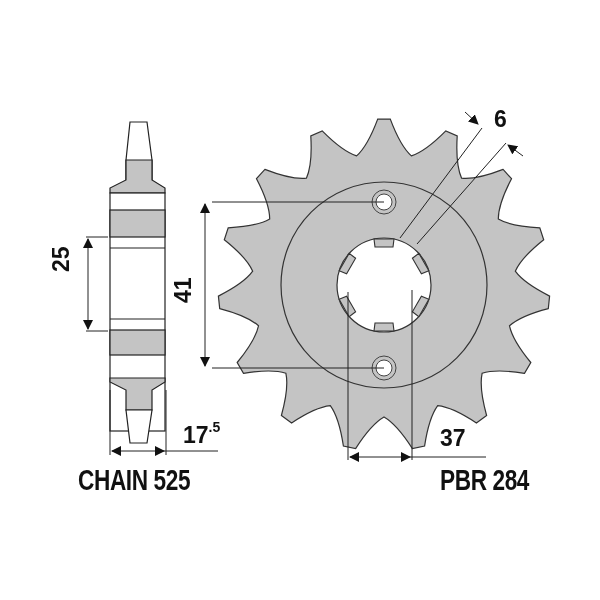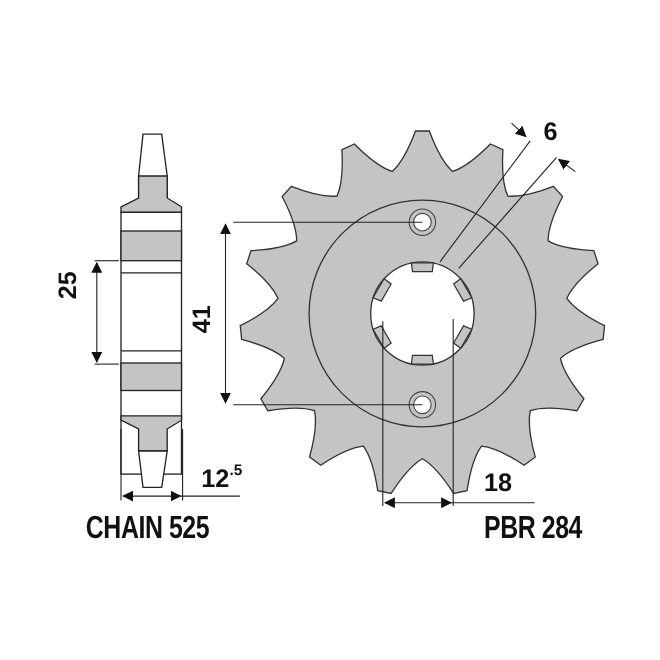--- a/index.html
+++ b/index.html
@@ -102,17 +102,17 @@
   <g stroke="#222" stroke-width="1">
     <line x1="400" y1="238" x2="482" y2="128"></line>
     <line x1="417" y1="244" x2="506" y2="143"></line>
     <line x1="465" y1="112" x2="478" y2="124" marker-end="url(#ah)"></line>
     <line x1="523" y1="156" x2="508" y2="145" marker-end="url(#ah)"></line>
   </g>
 </svg>
 
 <div class="lbl dim" style="left:50px;top:272px;transform:rotate(-90deg);transform-origin:left top;"><span>25</span></div>
 <div class="lbl dim" style="left:172px;top:303px;transform:rotate(-90deg);transform-origin:left top;"><span>41</span></div>
-<div class="lbl dim" style="left:183px;top:424px;"><span>12</span><sup>.5</sup></div>
-<div class="lbl dim" style="left:440px;top:427px;"><span>18</span></div>
+<div class="lbl dim" style="left:183px;top:424px;"><span>17</span><sup>.5</sup></div>
+<div class="lbl dim" style="left:440px;top:427px;"><span>37</span></div>
 <div class="lbl dim" style="left:494px;top:108px;"><span>6</span></div>
 <div class="lbl title" style="left:78px;top:466px;">CHAIN 525</div>
 <div class="lbl title" style="left:440px;top:466px;">PBR 284</div>
 
 </body></html>

